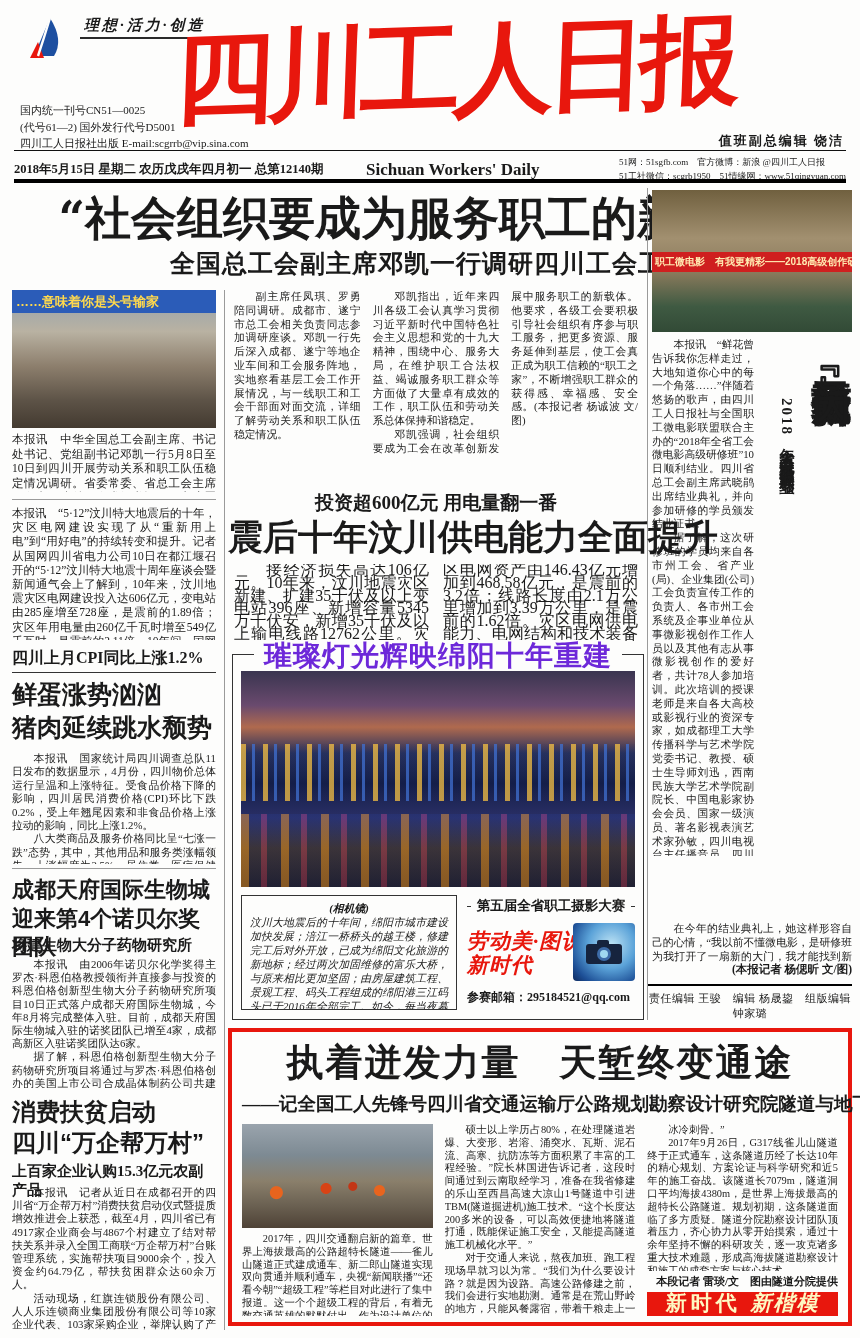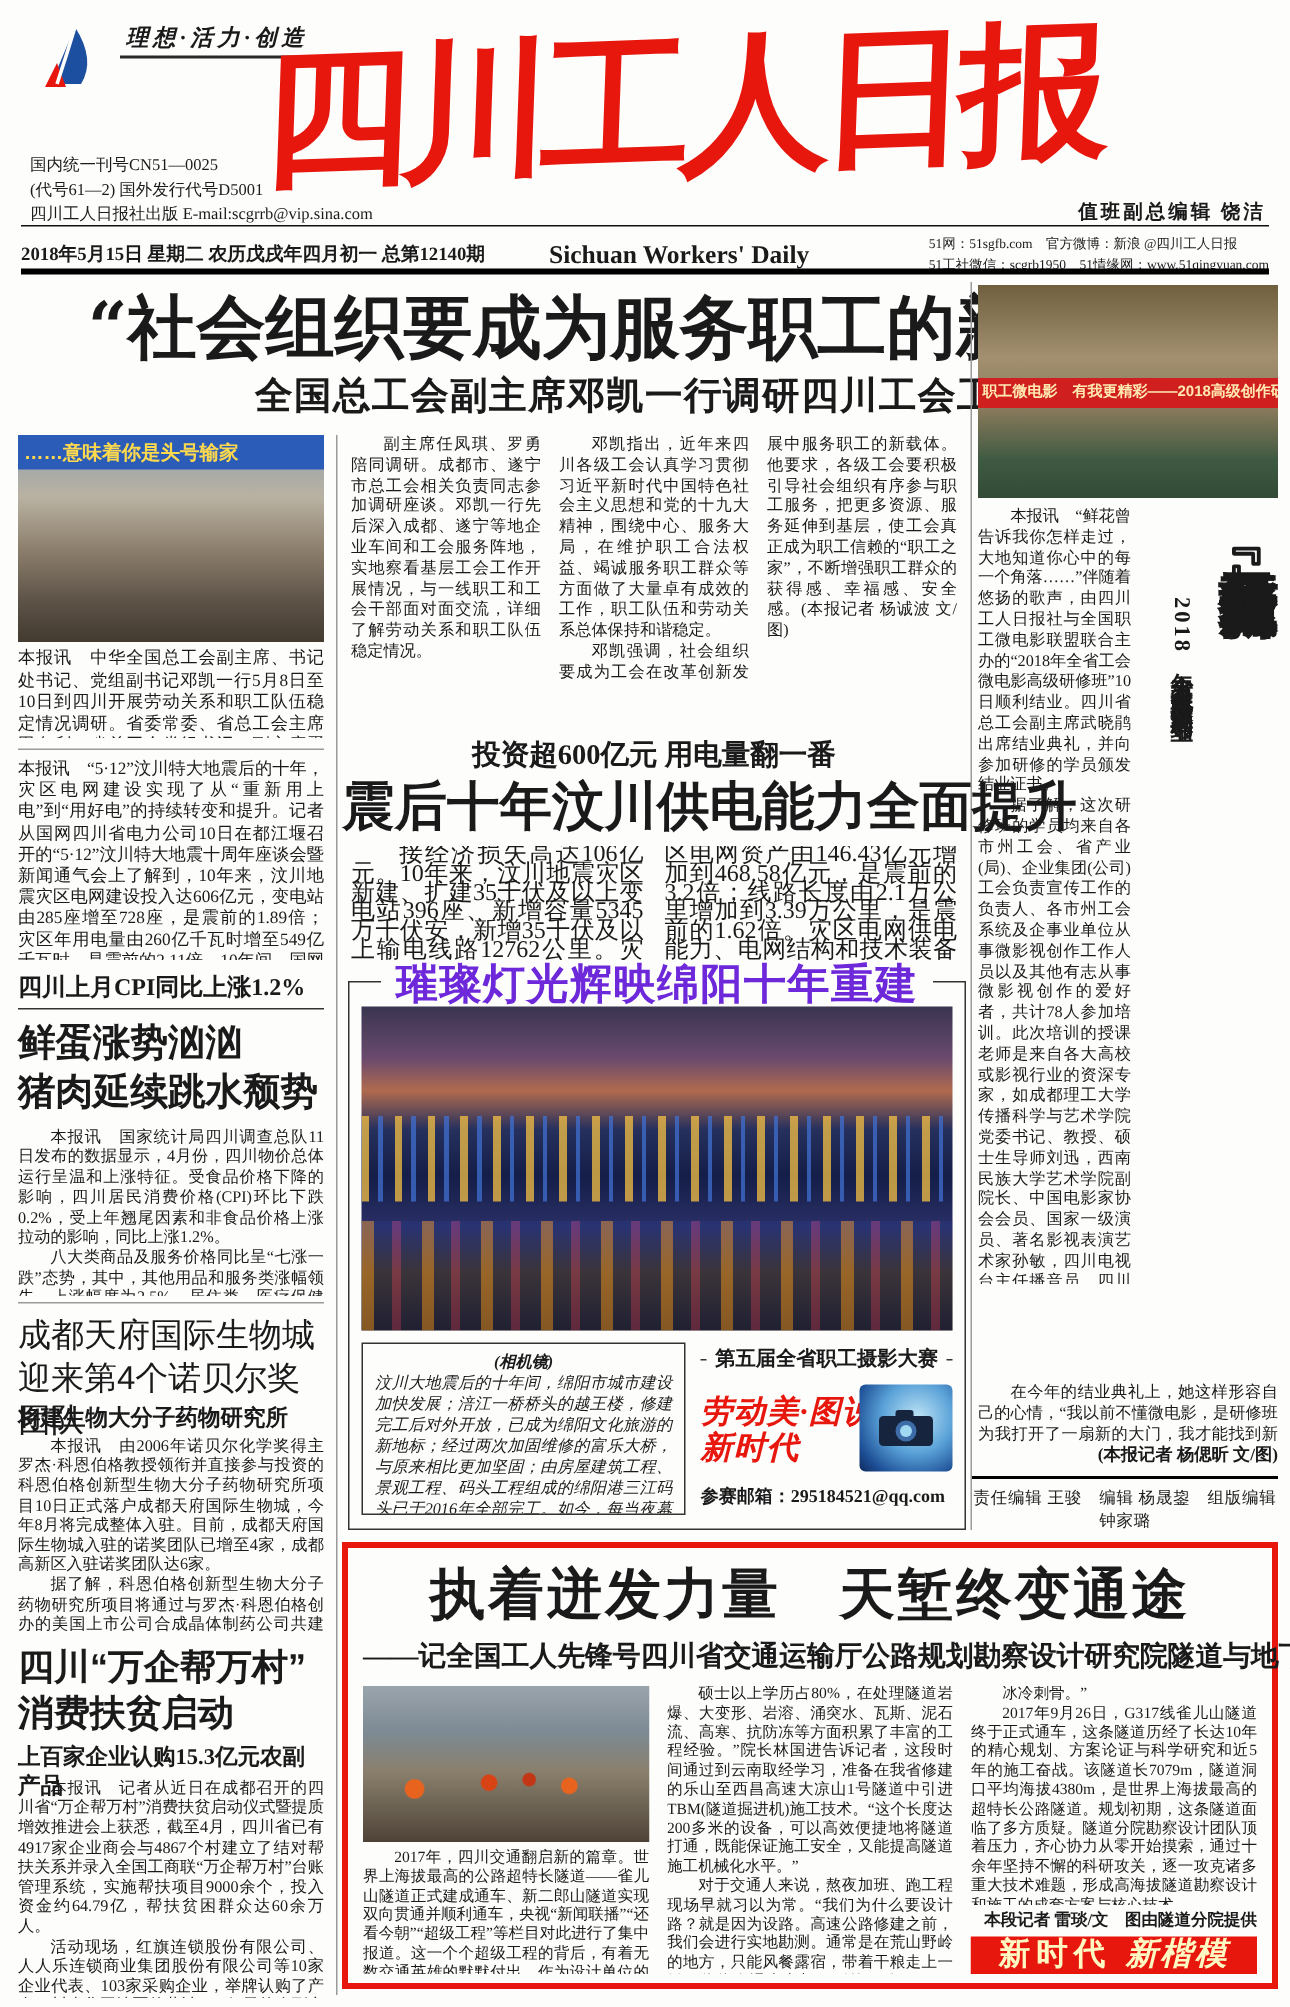--- a/index.html
+++ b/index.html
@@ -45,21 +45,21 @@
     background:linear-gradient(180deg,#90a0b0 0%,#b9b2a2 30%,#8d7f6d 55%,#5d5347 80%,#433a30 100%); }
   .photo-banner { height:23px; background:#2b5cb8; color:#ffd94d; font-family:"Liberation Sans",sans-serif;
     font-weight:bold; font-size:13px; line-height:23px; white-space:nowrap; overflow:hidden; padding-left:4px; }
   .lead-left-text { top:432px; height:60px; font-size:11.5px; line-height:14.5px; overflow:hidden; }
   .hdiv-1 { left:12px; width:204px; top:499px; }
   .wenchuan-left { top:506px; height:134px; font-size:11.5px; line-height:14.2px; overflow:hidden; }
   .cpi-kicker { top:648px; font-size:16px; font-weight:bold; border-bottom:1px solid #333; padding-bottom:3px; width:204px; }
   .cpi-headline { top:678px; font-size:25px; font-weight:900; line-height:1.32; font-family:"DejaVu Serif",serif; }
   .cpi-body { top:752px; height:112px; font-size:10.8px; line-height:13.4px; overflow:hidden; }
   .hdiv-2 { left:12px; width:204px; top:868px; }
-  .bio-headline { top:876px; font-size:22px; font-weight:400; line-height:1.3; font-family:"Liberation Sans",sans-serif; }
+  .bio-headline { top:876px; font-size:22px; font-weight:700; line-height:1.3; font-family:"Liberation Sans",sans-serif; }
   .bio-subhead { top:936px; font-size:15px; font-weight:bold; }
   .bio-body { top:958px; height:130px; font-size:10.8px; line-height:13.2px; overflow:hidden; }
   .wanqi-headline { top:1096px; font-size:24px; font-weight:900; line-height:1.3; font-family:"Liberation Sans",sans-serif; }
   .wanqi-subhead { top:1162px; font-size:15px; font-weight:bold; }
   .wanqi-body { top:1186px; height:146px; font-size:10.8px; line-height:13.2px; overflow:hidden; }
 
   
   .lead-mid { left:234px; width:404px; top:290px; height:194px;
     column-count:3; column-gap:12px; font-size:10.8px; line-height:13.8px; overflow:hidden; }
   .power-kicker { left:234px; width:404px; top:490px; text-align:center; font-size:19px; font-weight:bold; }
@@ -200,22 +200,22 @@
     <div>成都天府国际生物城</div>
     <div>迎来第4个诺贝尔奖团队</div>
   </div>
   <div class="abs leftcol bio-subhead">将建生物大分子药物研究所</div>
   <div class="abs leftcol bio-body jtext">
       <p>本报讯　由2006年诺贝尔化学奖得主罗杰·科恩伯格教授领衔并直接参与投资的科恩伯格创新型生物大分子药物研究所项目10日正式落户成都天府国际生物城，今年8月将完成整体入驻。目前，成都天府国际生物城入驻的诺奖团队已增至4家，成都高新区入驻诺奖团队达6家。</p>
       <p>据了解，科恩伯格创新型生物大分子药物研究所项目将通过与罗杰·科恩伯格创办的美国上市公司合成晶体制药公司共建结构与计算生物学实验室合作，引进国际先进的先导药物分子优化设计技术，开展创新型生物大分子生物药物的研发。2017年11月，罗杰·科恩伯格与合伙人在成都高新区共同创办了聿同(成都)生物科技有限公司。该公司主要致力于生物大分子靶向抗癌药物开发，已建立了一系列国际水准的技术和科研平台，并完成第一轮融资3000万元。　(本报记者 雷琰)</p>
     </div>
 
   <div class="abs leftcol wanqi-headline">
+    <div>消费扶贫启动</div>
     <div>四川“万企帮万村”</div>
-    <div>消费扶贫启动</div>
   </div>
   <div class="abs leftcol wanqi-subhead">上百家企业认购15.3亿元农副产品</div>
   <div class="abs leftcol wanqi-body jtext">
       <p>本报讯　记者从近日在成都召开的四川省“万企帮万村”消费扶贫启动仪式暨提质增效推进会上获悉，截至4月，四川省已有4917家企业商会与4867个村建立了结对帮扶关系并录入全国工商联“万企帮万村”台账管理系统，实施帮扶项目9000余个，投入资金约64.79亿，帮扶贫困群众达60余万人。</p>
       <p>活动现场，红旗连锁股份有限公司、人人乐连锁商业集团股份有限公司等10家企业代表、103家采购企业，举牌认购了产自四川省贫困地区的共计15.3亿元的农副产品，这也是四川省“万企帮万村”消费扶贫启动后第一批集中认购。现场还举办了“万企帮万村”消费扶贫展销会，来自21个市州的120余家参展企业是“万企帮万村”产业扶贫的典型代表，展销的各类特色农副产品多达上千件，展销时间从5月7日持续至5月10日下午。　(本报记者 王旭)</p>
     </div>
 
   <div class="abs lead-mid jtext">
       <p>副主席任凤琪、罗勇陪同调研。成都市、遂宁市总工会相关负责同志参加调研座谈。邓凯一行先后深入成都、遂宁等地企业车间和工会服务阵地，实地察看基层工会工作开展情况，与一线职工和工会干部面对面交流，详细了解劳动关系和职工队伍稳定情况。</p>
       <p>邓凯指出，近年来四川各级工会认真学习贯彻习近平新时代中国特色社会主义思想和党的十九大精神，围绕中心、服务大局，在维护职工合法权益、竭诚服务职工群众等方面做了大量卓有成效的工作，职工队伍和劳动关系总体保持和谐稳定。</p>

